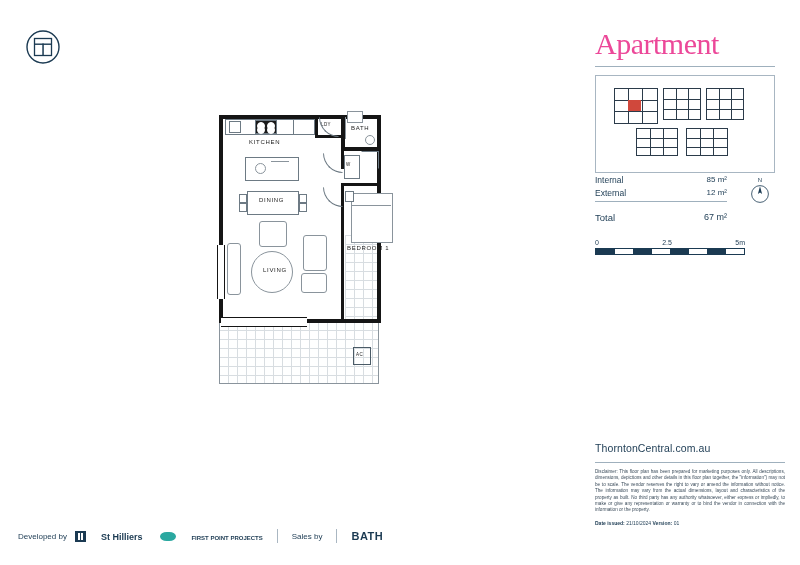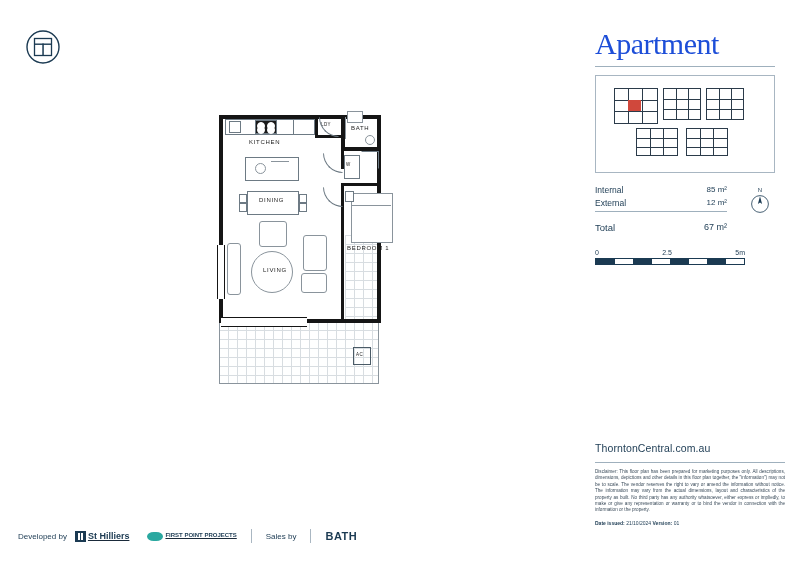--- a/index.html
+++ b/index.html
@@ -11,21 +11,21 @@
   .page{position:absolute;inset:0;}
 
   
   .logo{position:absolute;left:26px;top:30px;width:34px;height:34px;}
   .logo svg{display:block;}
 
   
   .right{position:absolute;left:595px;top:28px;width:180px;}
   .apt-title{
     font-family:"Liberation Serif", serif;
-    font-size:30px;line-height:32px;color:#1d4ed8;letter-spacing:-0.5px;
+    font-size:30px;line-height:32px;color:#ec4899;letter-spacing:-0.5px;
     font-weight:400;
   }
   .apt-code-row{display:flex;align-items:baseline;justify-content:space-between;margin-top:4px;}
   .apt-code{
     font-family:"Liberation Serif", serif;
     font-size:28px;line-height:30px;color:#d0483c;font-weight:400;
   }
   .apt-beds{font-size:12px;color:#1b3a52;letter-spacing:.3px;}
   .rule{height:1px;background:#9fb0bd;margin-top:6px;}
 
@@ -33,21 +33,21 @@
   .keyplan{
     margin-top:8px;border:1px solid #a8b6c2;height:96px;position:relative;background:#fff;
   }
   .kp-inner{position:absolute;inset:8px;}
   .kp-block{position:absolute;border:1px solid #2b3b4a;background:#fff;}
   .kp-grid-v{position:absolute;background:#2b3b4a;width:1px;top:0;bottom:0;}
   .kp-grid-h{position:absolute;background:#2b3b4a;height:1px;left:0;right:0;}
   .kp-highlight{position:absolute;background:#d0483c;}
 
   
-  .areas{margin-top:10px;position:relative;}
+  .areas{position:relative;}
   .area-row{display:flex;justify-content:space-between;font-size:8.5px;color:#1b3a52;padding:1.5px 0;width:132px;}
   .area-row .v{font-size:8px;}
   .area-row.total{border-top:1px solid #9fb0bd;margin-top:2px;padding-top:10px;font-size:9.5px;}
   .area-row.total .v{font-size:9px;}
 
   .compass{position:absolute;right:2px;top:4px;width:26px;height:34px;text-align:center;}
   .compass .n{font-size:6px;color:#1b3a52;}
 
   
   .scalewrap{margin-top:14px;width:150px;}
@@ -63,21 +63,21 @@
   .th-url{font-size:10.5px;color:#1b3a52;margin-top:4px;letter-spacing:.1px;}
   .th-rule{height:1px;background:#9fb0bd;margin-top:8px;}
   .disclaimer{font-size:4.6px;line-height:6.4px;color:#3a4b5a;margin-top:6px;text-align:justify;}
   .issued{font-size:5px;color:#1b3a52;margin-top:6px;}
   .issued b{font-weight:bold;}
 
   
   .bottombar{position:absolute;left:18px;bottom:22px;width:520px;display:flex;align-items:center;gap:8px;}
   .bb-label{font-size:8px;color:#1b3a52;}
   .bb-sep{width:1px;height:14px;background:#aab7c2;margin:0 6px;}
-  .bb-logo{display:flex;align-items:flex-start;gap:2px;text-decoration:underline;}
+  .bb-logo{display:flex;align-items:flex-end;gap:15px;}
   .sthill-mark{width:11px;height:11px;background:#1b3a52;position:relative;}
   .sthill-mark:after{content:"";position:absolute;left:3px;top:2px;width:2px;height:7px;background:#fff;}
   .sthill-mark:before{content:"";position:absolute;left:6px;top:2px;width:2px;height:7px;background:#fff;}
   .bb-strong{font-size:9px;font-weight:bold;color:#1b3a52;}
   .fpp-mark{width:16px;height:9px;border-radius:50%/60%;background:#2aa8a0;}
   .linke{font-size:11px;font-weight:bold;letter-spacing:.5px;color:#1b3a52;}
 
   
   .plan{position:absolute;left:205px;top:95px;width:200px;height:300px;}
   .pl{position:absolute;}

